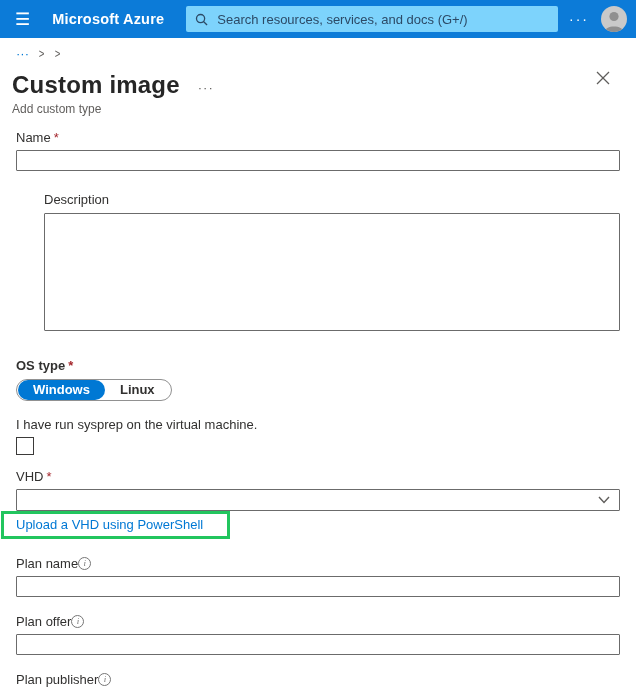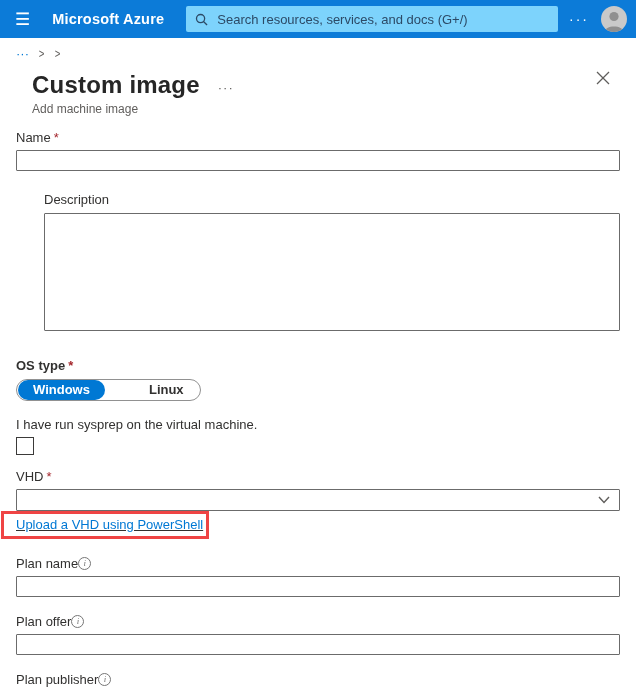--- a/index.html
+++ b/index.html
@@ -46,21 +46,21 @@
 
   
   .breadcrumb {
     display:flex; align-items:center; gap:9px;
     padding:8px 16px 2px 16px; font-size:13px;
   }
   .crumb-link { color:#0078d4; text-decoration:none; cursor:pointer; }
   .crumb-sep { color:#605e5c; font-size:12px; transform:scaleX(.8); }
 
   
-  .panel-head { position:relative; padding:8px 16px 0 32px; }
+  .panel-head { position:relative; padding:8px 16px 0 12px; }
   .panel-title-row { display:flex; align-items:center; gap:18px; }
   .panel-title { font-size:24px; font-weight:bold; color:#262626; letter-spacing:.2px; }
   .panel-context { color:#605e5c; font-size:13px; letter-spacing:1px; cursor:pointer; padding-top:4px; }
   .panel-close {
     position:absolute; top:8px; right:22px;
     width:18px; height:18px; cursor:pointer; color:#605e5c;
   }
   .panel-sub { font-size:12px; color:#605e5c; margin-top:3px; }
 
   
@@ -79,41 +79,40 @@
     display:block; width:100%; height:118px; margin-top:6px;
     border:1px solid #6b6b6b; border-radius:1px; resize:none;
     font-family:"Liberation Sans", sans-serif; font-size:13px; padding:4px 6px;
     outline:none;
   }
   .sec-os { margin-top:27px;font-weight:bold; }
   .os-toggle {
     margin-top:6px; display:inline-flex; align-items:center;
     border:1px solid #919191; border-radius:12px; height:22px; padding:0 1px;
     background:#fff;
-    gap:29px;
   }
   .os-opt {
     font-size:13px; padding:0 15px; height:20px; line-height:20px;
     border-radius:10px; cursor:pointer; color:#323130;
   }
   .os-opt.selected { background:#0078d4; color:#ffffff; }
   .sec-sysprep { margin-top:16px; }
   .checkbox {
     width:18px; height:18px; border:1.5px solid #3b3a39; margin-top:5px;
     background:#fff; cursor:pointer;
   }
   .sec-vhd { margin-top:14px; }
   .select {
     position:relative; width:100%; height:22px; margin-top:5px;
     border:1px solid #6b6b6b; border-radius:1px; background:#fff; cursor:pointer;
   }
   .select-chevron { position:absolute; right:9px; top:6px; color:#605e5c; }
   .red-annotation {
-    display:inline-block; border:3px solid #ef4444;
-    margin-left:-15px; padding:3px 3px 4px 12px; margin-top:0px;text-decoration:underline;
+    display:inline-block; border:3px solid #22c55e;
+    margin-left:-15px; padding:3px 24px 4px 12px; margin-top:0px;
   }
   .upload-link { color:#0078d4; font-size:13px; text-decoration:none; cursor:pointer; }
   .sec-plan { margin-top:17px; }
   .label-row { display:flex; align-items:center; }
   .info-icon {
     width:13px; height:13px; border:1px solid #767676; border-radius:50%;
     color:#767676; font-size:9px; line-height:11px; text-align:center;
     font-family:"Liberation Serif", serif; font-style:italic; cursor:pointer;
     flex:none;
   }
@@ -152,21 +151,21 @@
   <div class="panel-title-row">
     <span class="panel-title">Custom image</span>
     <span class="panel-context">···</span>
   </div>
   <div class="panel-close">
     <svg width="14" height="14" viewBox="0 0 14 14">
       <line x1="1" y1="1" x2="13" y2="13" stroke="#605e5c" stroke-width="1.3"></line>
       <line x1="13" y1="1" x2="1" y2="13" stroke="#605e5c" stroke-width="1.3"></line>
     </svg>
   </div>
-  <div class="panel-sub">Add machine image</div>
+  <div class="panel-sub">Add custom type</div>
 </div>
 
 <div class="form">
 
   <div class="sec-name">
     <span class="field-label">Name</span><span class="required">*</span>
     <input class="txt-input" type="text" style="">
   </div>
 
   <div class="sec-desc">

